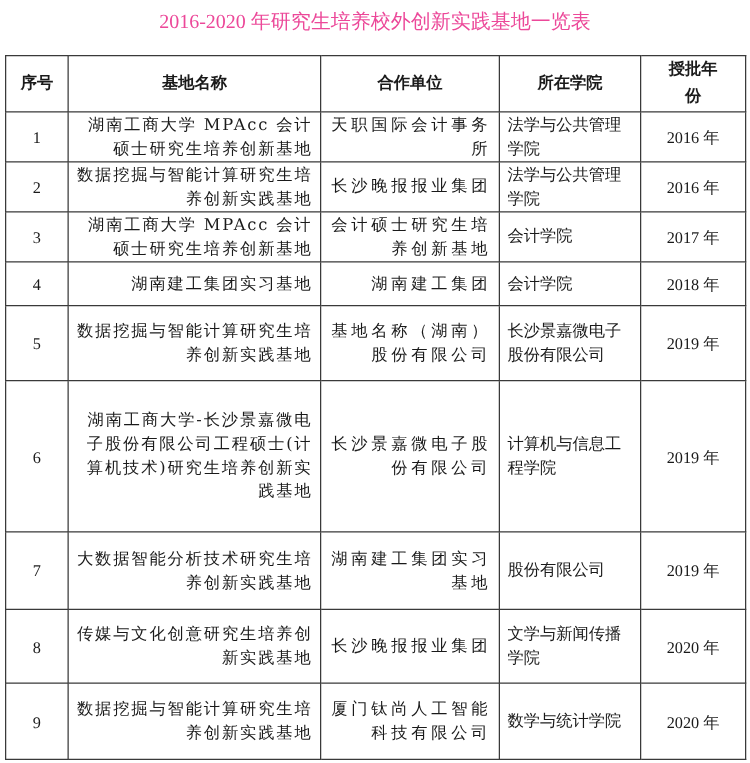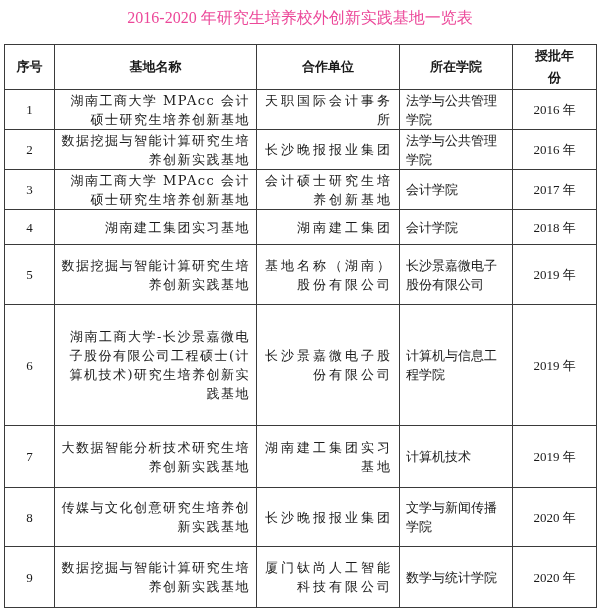--- a/index.html
+++ b/index.html
@@ -140,21 +140,21 @@
     <td class="name loose-6">湖南工商大学-长沙景嘉微电子股份有限公司工程硕士(计算机技术)研究生培养创新实践基地</td>
     <td class="partner">长沙景嘉微电子股份有限公司</td>
     <td class="college">计算机与信息工程学院</td>
     <td class="year">2019 年</td>
   </tr>
 
   <tr class="h-7">
     <td class="no">7</td>
     <td class="name loose">大数据智能分析技术研究生培养创新实践基地</td>
     <td class="partner">湖南建工集团实习基地</td>
-    <td class="college">计算机技术</td>
+    <td class="college">股份有限公司</td>
     <td class="year">2019 年</td>
   </tr>
 
   <tr class="h-8">
     <td class="no">8</td>
     <td class="name loose">传媒与文化创意研究生培养创新实践基地</td>
     <td class="partner">长沙晚报报业集团</td>
     <td class="college">文学与新闻传播学院</td>
     <td class="year">2020 年</td>
   </tr>

